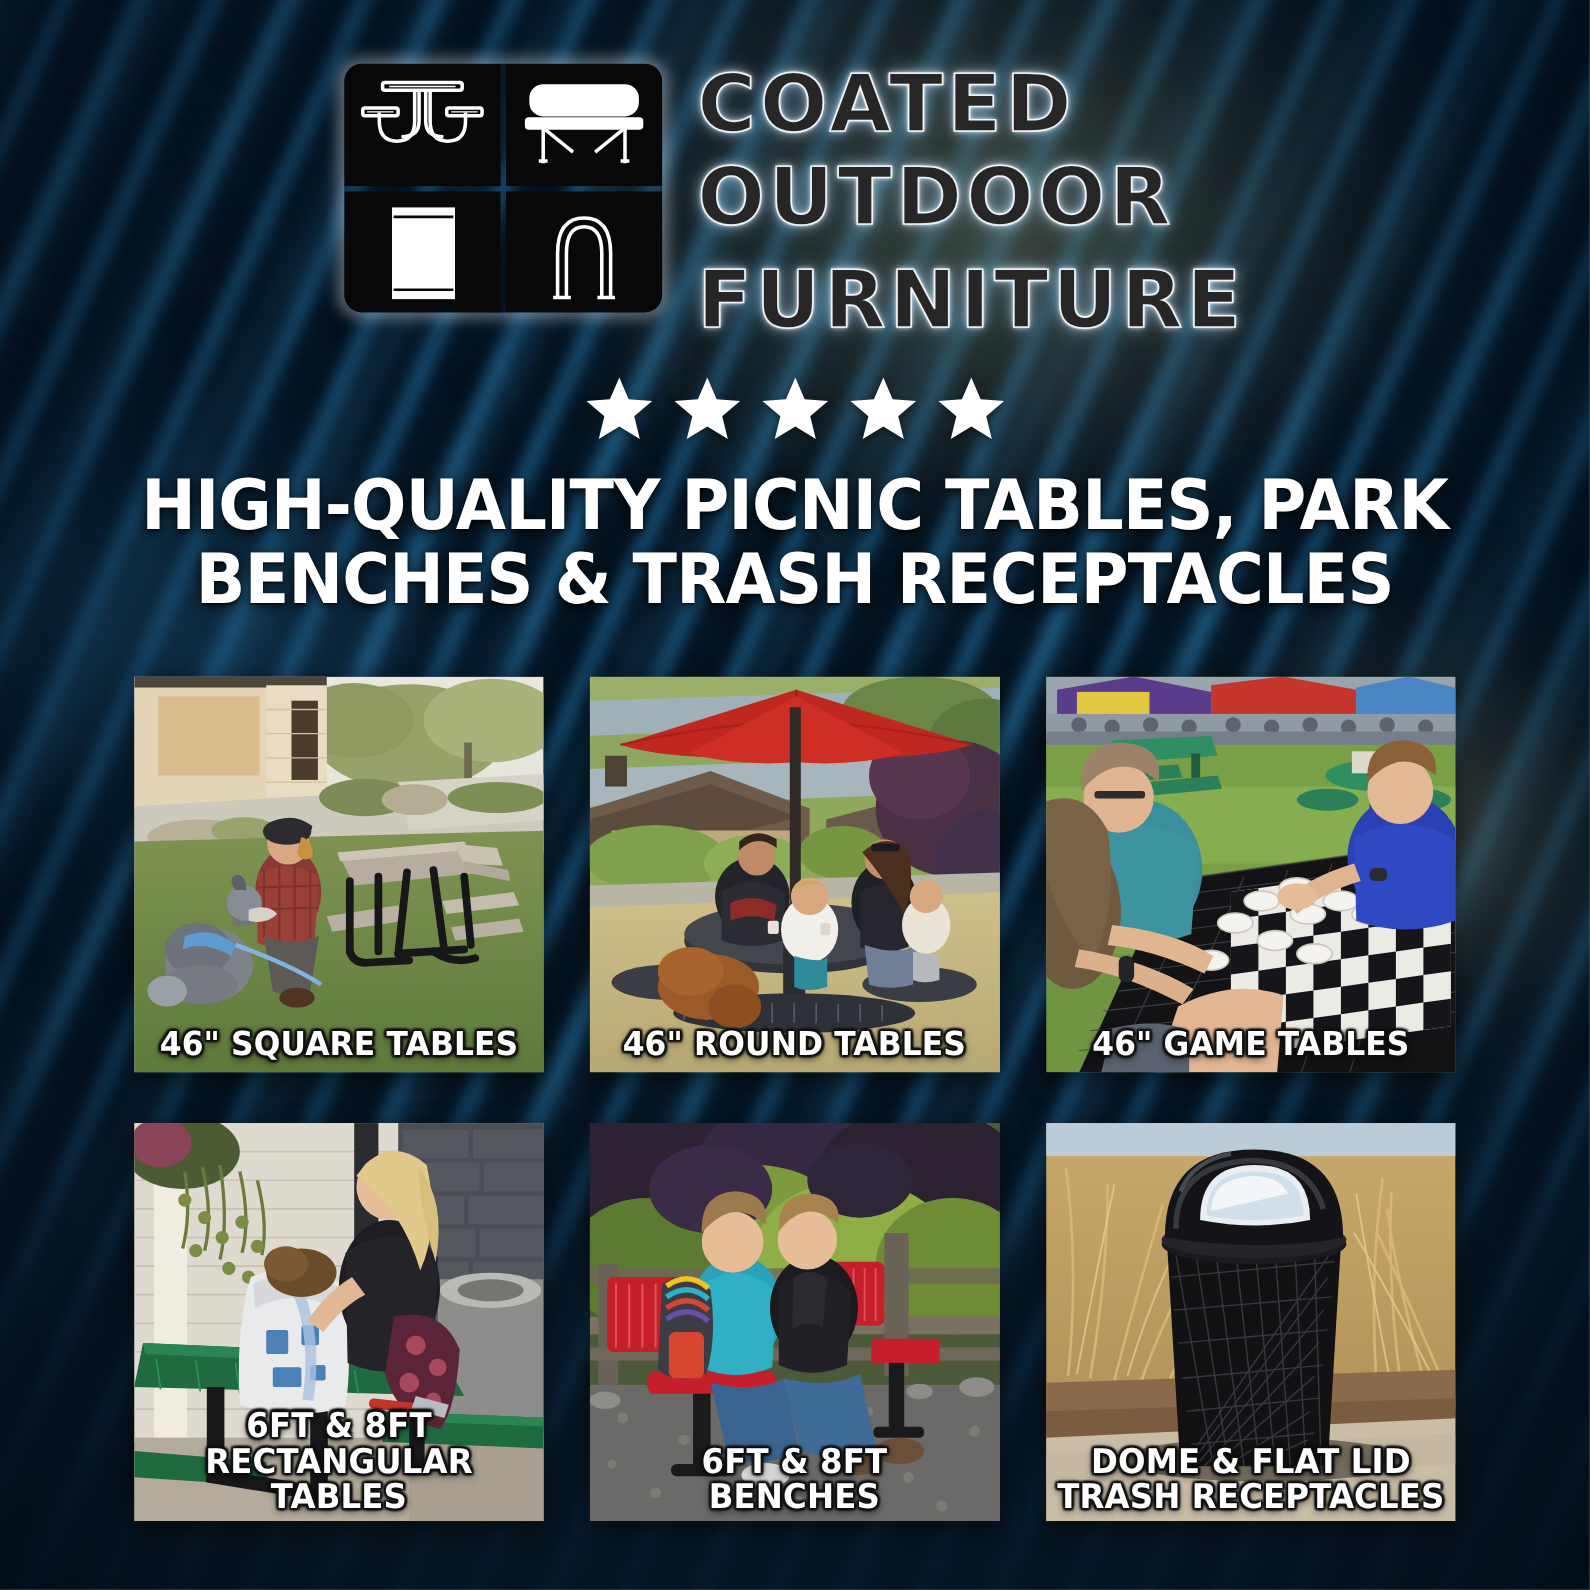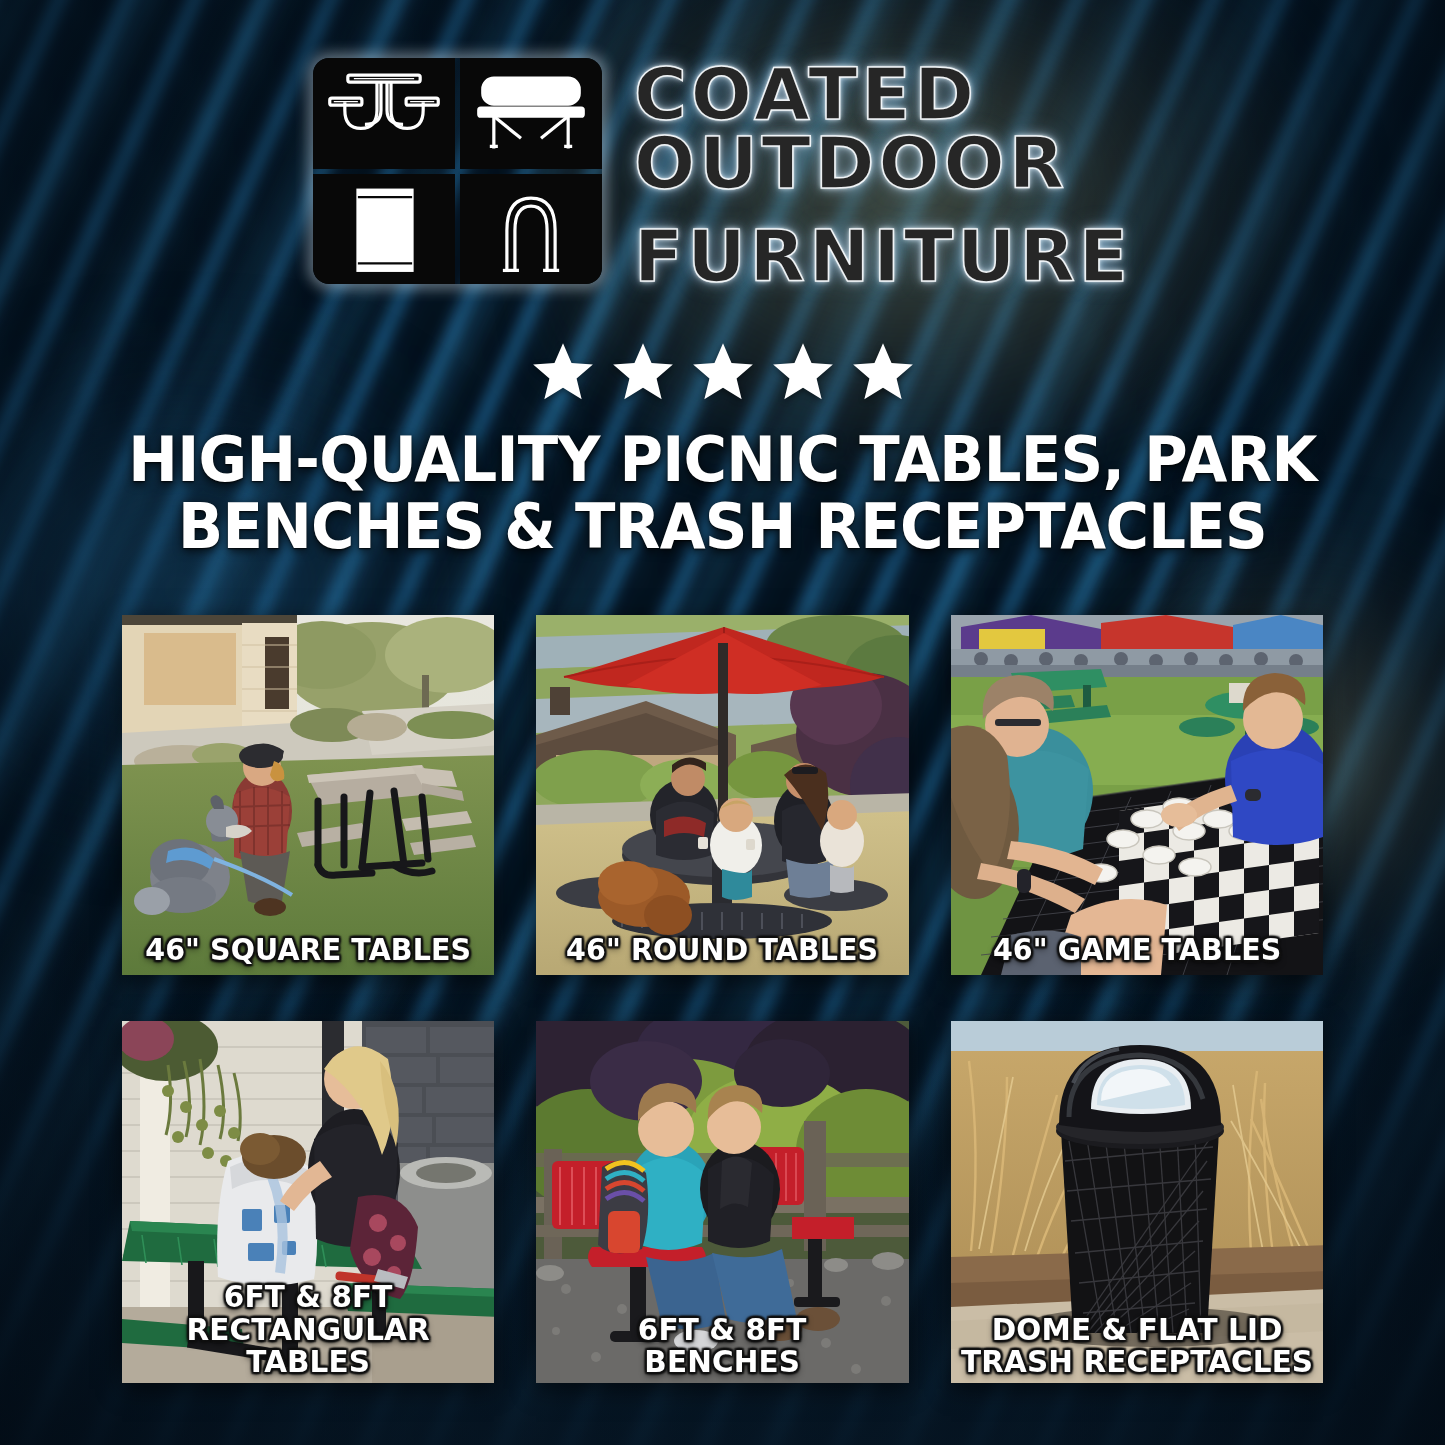--- a/index.html
+++ b/index.html
@@ -85,21 +85,21 @@
     font-weight:700; letter-spacing:0.055em;
     color:#262626; line-height:0.96; white-space:nowrap;
     text-shadow:
       0 0 2px rgba(255,255,255,0.95),
       0 0 5px rgba(235,248,255,0.85),
       0 0 12px rgba(200,230,255,0.6),
       0 0 22px rgba(150,200,245,0.38);
     -webkit-text-stroke:1.5px rgba(250,253,255,0.92);
   }
   .logo-l1{ font-size:72px; }
-  .logo-l2{ font-size:72px; margin-top:0; }
+  .logo-l2{ font-size:72px; margin-top:16px; }
   .logo-l3{ font-size:72px; margin-top:24px; }
 
   
   .stars{ position:absolute; left:0; right:0; top:340px; display:flex; justify-content:center; gap:14px; }
   .star{ width:66px; height:64px; color:#ffffff; filter:drop-shadow(0 2px 3px rgba(0,0,0,0.45)); }
 
   
   .headline{
     position:absolute; left:60px; right:60px; top:426px;
     text-align:center; color:#ffffff;

